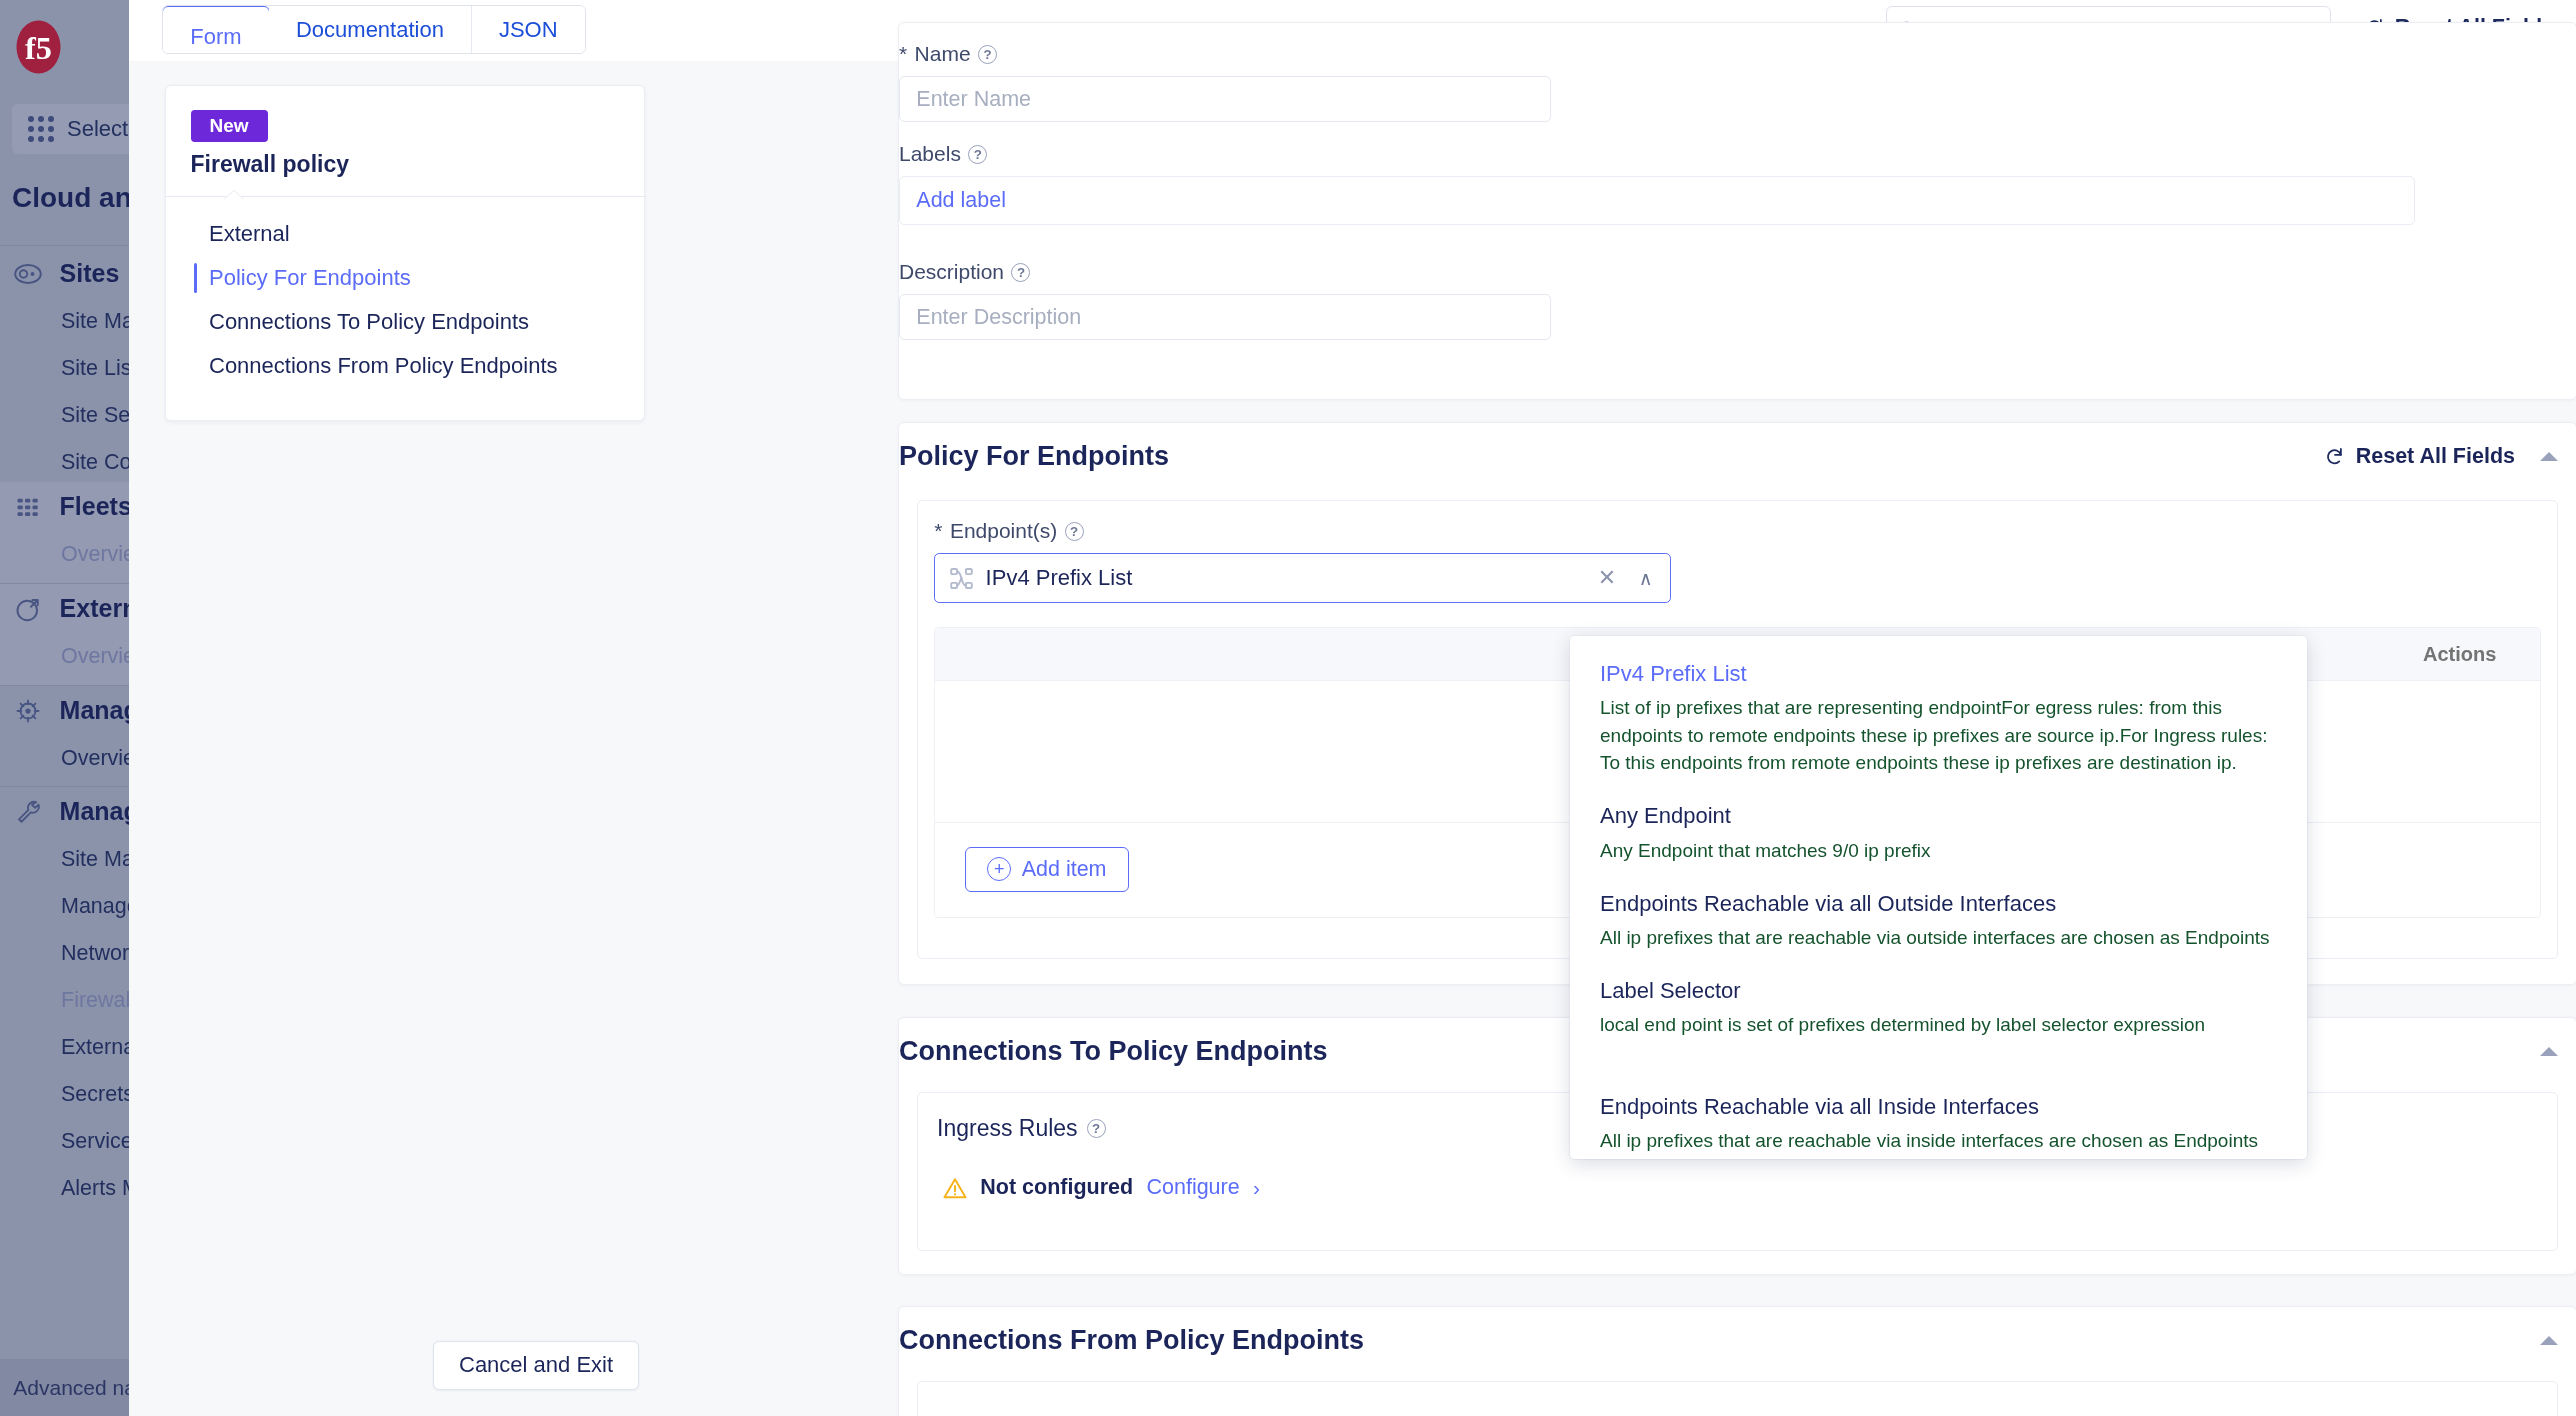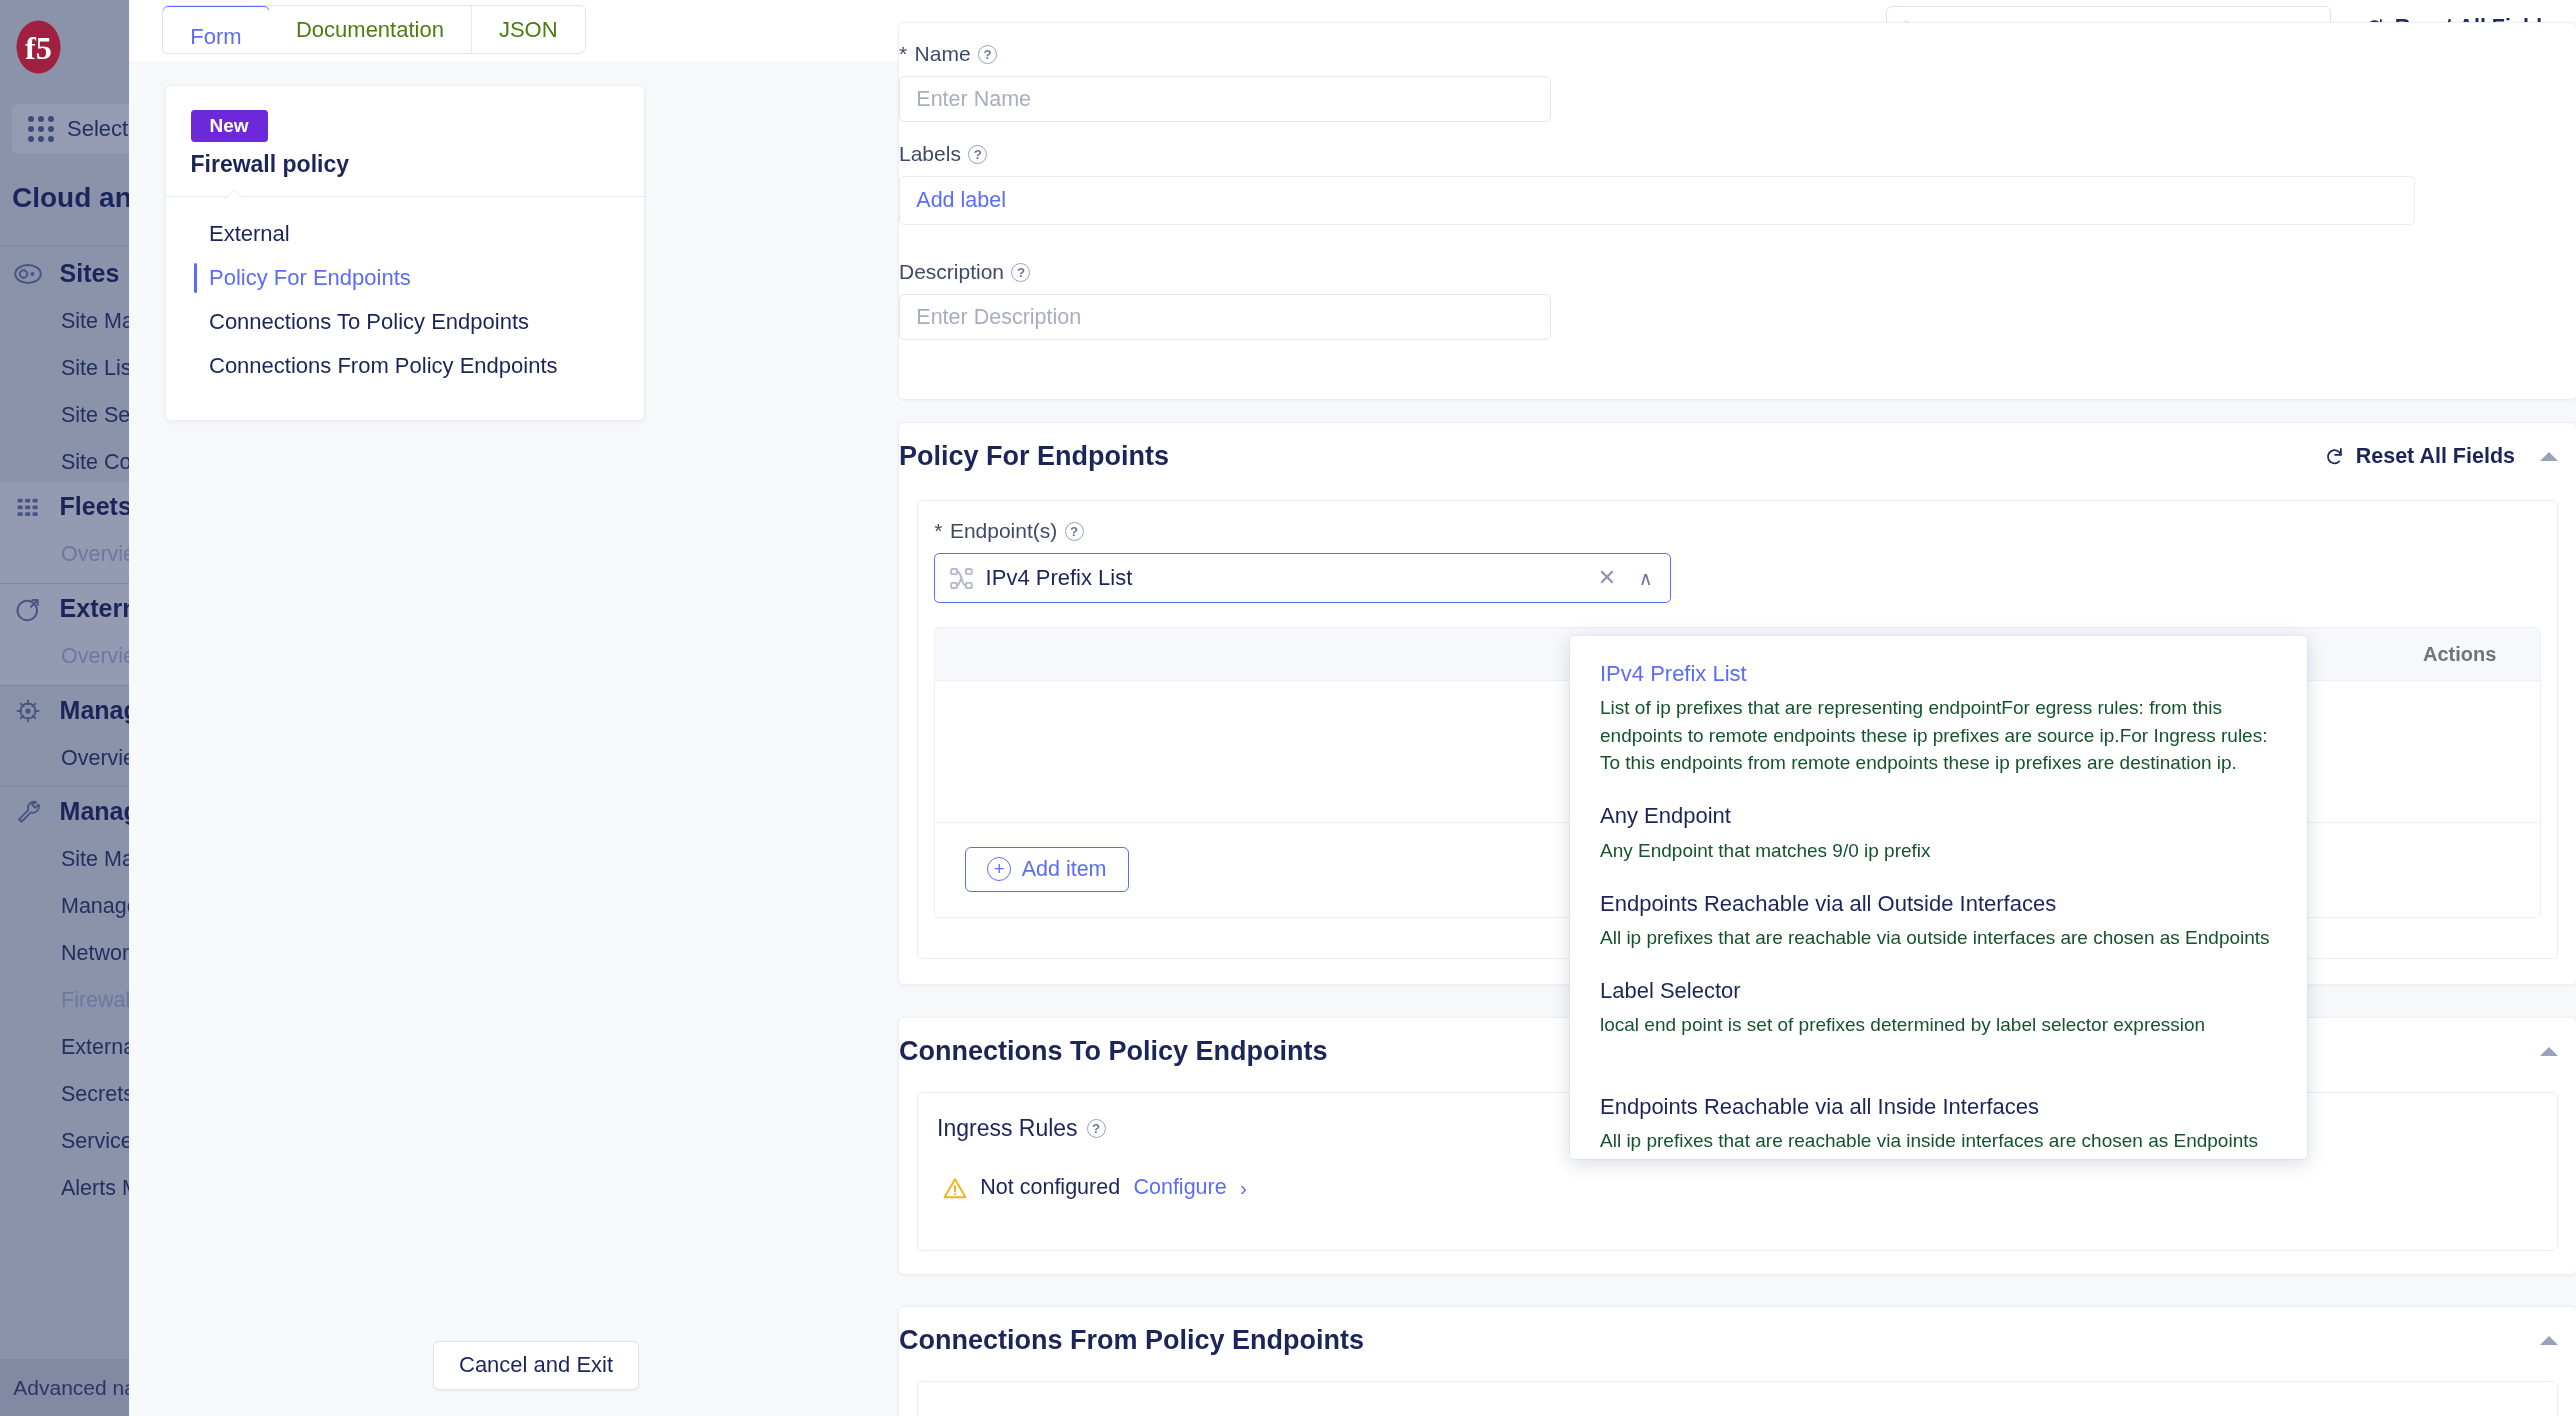--- a/index.html
+++ b/index.html
@@ -68,21 +68,21 @@
     background: #ffffff;
     display: flex; align-items: center;
   }
   .tabs {
     position: absolute; left: 33px; top: 5.2px;
     display: flex; border: 0.7px solid #dfe3ec; border-radius: 6px; overflow: hidden;
     background: #fff; height: 49px;
   }
   .tab {
     display: flex; align-items: center; justify-content: center;
-    font-size: 22px; color: #4d7c0f; padding: 0 27px; height: 47px;
+    font-size: 22px; color: #1d4ed8; padding: 0 27px; height: 47px;
     border-right: 0.7px solid #e6e9f1; background: #fff;
   }
   .tab:last-child { border-right: none; }
   .tab.active {
     color: #5b6cf9; border: 1.5px solid #5b6cf9; border-radius: 6px;
     margin: -0.7px; height: 62px;
   }
   .search-wrap {
     position: absolute; right: 245px; top: 6px;
     width: 445px; height: 47px;
@@ -234,21 +234,21 @@
   }
   .plus-circ {
     width: 24px; height: 24px; border: 1.5px solid #5b6cf9; border-radius: 50%;
     display: inline-flex; align-items: center; justify-content: center;
     font-size: 18px; line-height: 1;
   }
 
   .sub-label { font-size: 23px; color: #1b2559; display: flex; align-items: center; gap: 9px; }
   .notcfg-row { display: flex; align-items: center; gap: 13.3px; }
   .warn-tri { width: 24px; height: 22px; }
-  .notcfg-text { font-size: 21.5px; color: #1b2559; }
+  .notcfg-text { font-size: 21.5px; color: #1b2559; font-weight: bold; }
   .cfg-link { font-size: 21.5px; color: #5b6cf9; }
   .cfg-arrow { font-size: 21px; color: #5b6cf9; }
 </style>
 </head>
 <body>
 
 <div class="app">
 
   <div class="bg-nav">
     <div class="bg-logo">

